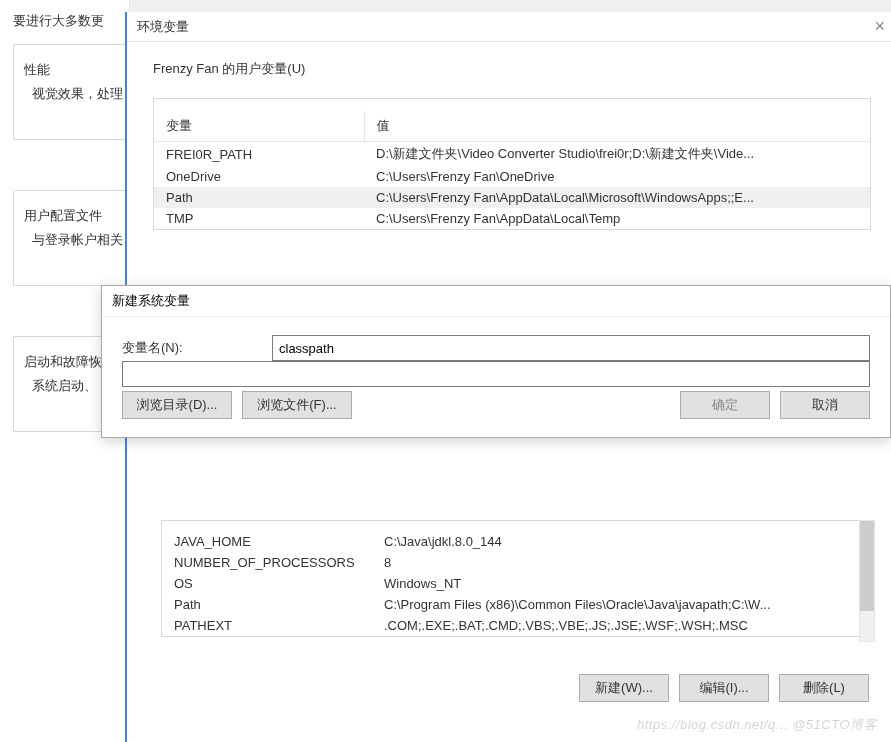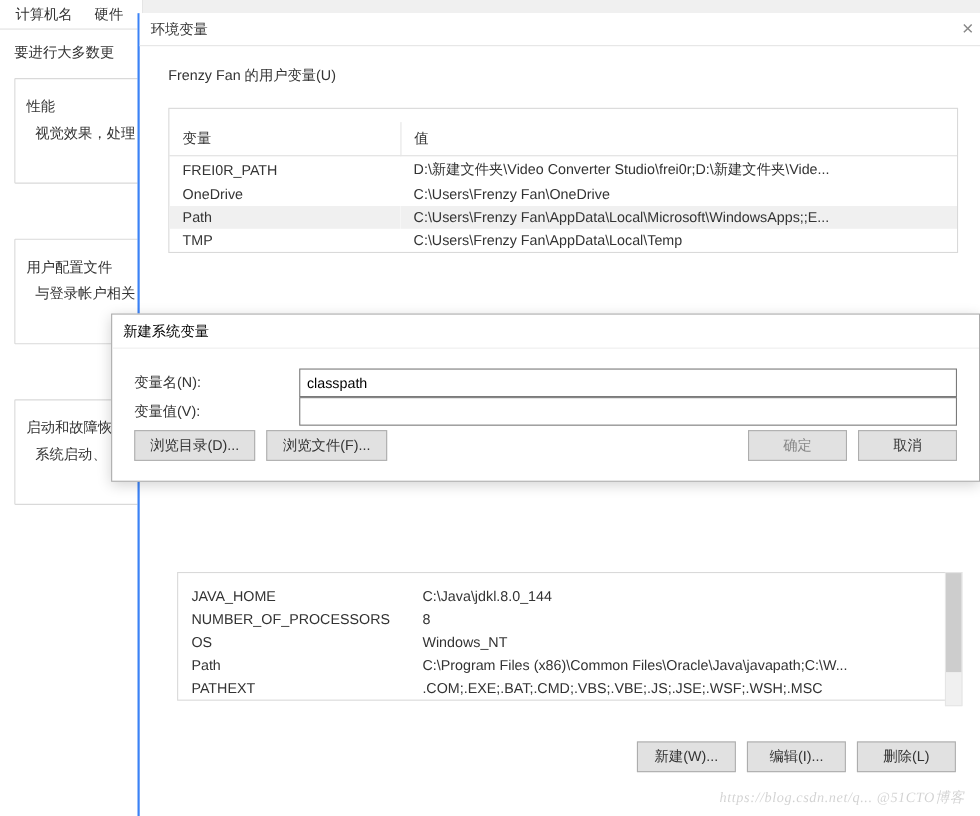--- a/index.html
+++ b/index.html
@@ -41,32 +41,28 @@
     .new-var-body { padding: 18px 20px 14px 20px; }
     .form-row { display: flex; align-items: center; }
     .form-label { width: 150px; font-size: 13px; color: #333; }
     .form-input { flex: 1; height: 26px; border: 1px solid #7a7a7a; padding: 2px 6px; font-size: 13px; outline: none; }
     .new-var-btns { display: flex; gap: 10px; padding: 4px 0 4px 0; }
     .new-var-btns .left { display: flex; gap: 10px; }
     .new-var-btns .right { display: flex; gap: 10px; margin-left: auto; }
     .btn.primary-disabled { color: #888; }
     .btn.wide { min-width: 110px; }
     
-    .watermark { position: absolute; right: 14px; bottom: 8px; font-size: 13px; color: rgba(0,0,0,0.18); font-style: italic; letter-spacing: 0.5px; font-family: Liberation Serif, serif; }
+    .watermark { position: absolute; right: 14px; bottom: 8px; font-size: 13px; color: rgba(0,0,0,0.18); font-style: italic; letter-spacing: 0.5px; }
     .scrollbar { position: absolute; right: 16px; top: 508px; width: 16px; height: 122px; background: #f0f0f0; border: 1px solid #e5e5e5; }
     .scrollthumb { position: absolute; right: 0; top: 0; width: 14px; height: 90px; background: #cdcdcd; }
   </style>
 </head>
 <body>
 
 <div class="sys-props">
-  <div class="sys-props-tabs">
-    <div class="sys-props-tab">计算机名</div>
-    <div class="sys-props-tab">硬件</div>
-  </div>
   <div class="sys-props-body">
     <div class="sys-props-text">要进行大多数更</div>
     <div class="group-border">
       <div class="group-label">性能</div>
       <div class="group-sub">视觉效果，处理</div>
     </div>
     <div style="height:40px"></div>
     <div class="group-border">
       <div class="group-label">用户配置文件</div>
       <div class="group-sub">与登录帐户相关</div>
@@ -157,21 +153,20 @@
 </div>
 
 <div class="new-var-dialog">
   <div class="new-var-title">新建系统变量</div>
   <div class="new-var-body">
     <div class="form-row">
       <label class="form-label">变量名(N):</label>
       <input class="form-input" type="text" value="classpath" style="">
     </div>
     <div class="form-row">
-      <label class="form-label">变量值(V):</label>
       <input class="form-input" type="text" value="" style="">
     </div>
     <div class="new-var-btns">
       <div class="left">
         <button class="btn wide">浏览目录(D)...</button>
         <button class="btn wide">浏览文件(F)...</button>
       </div>
       <div class="right">
         <button class="btn primary-disabled">确定</button>
         <button class="btn">取消</button>

